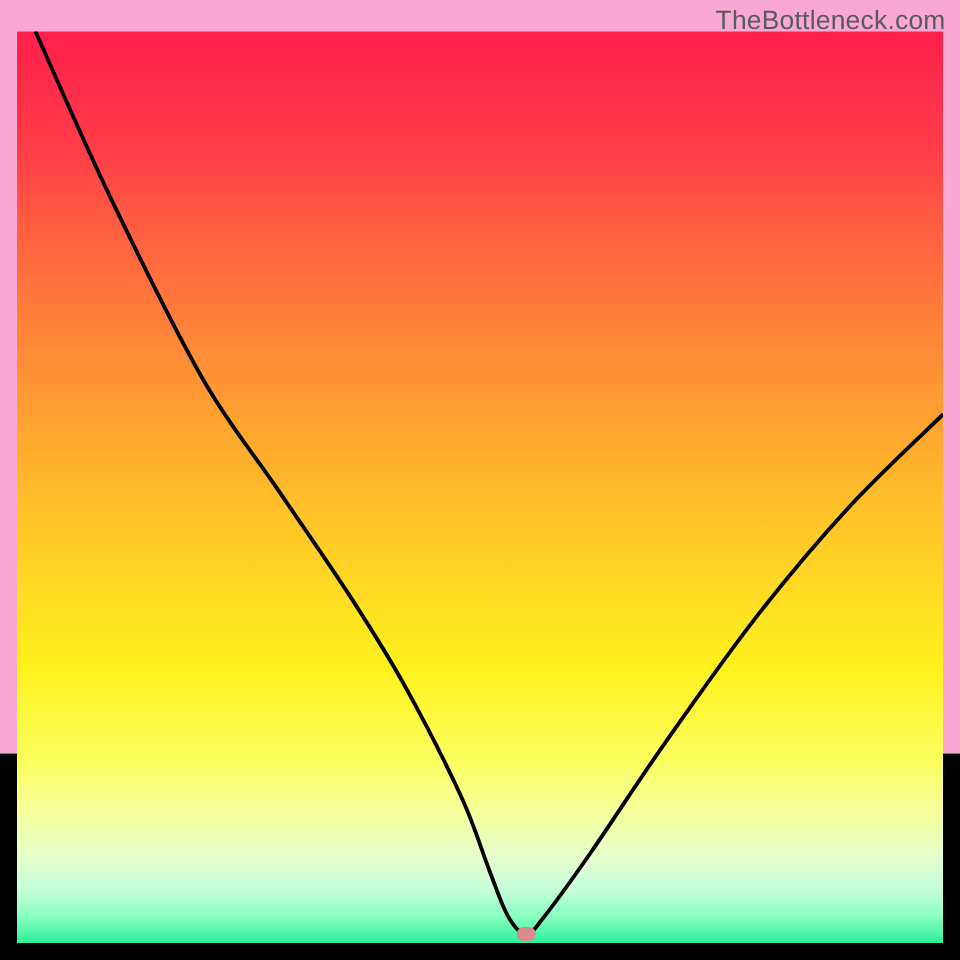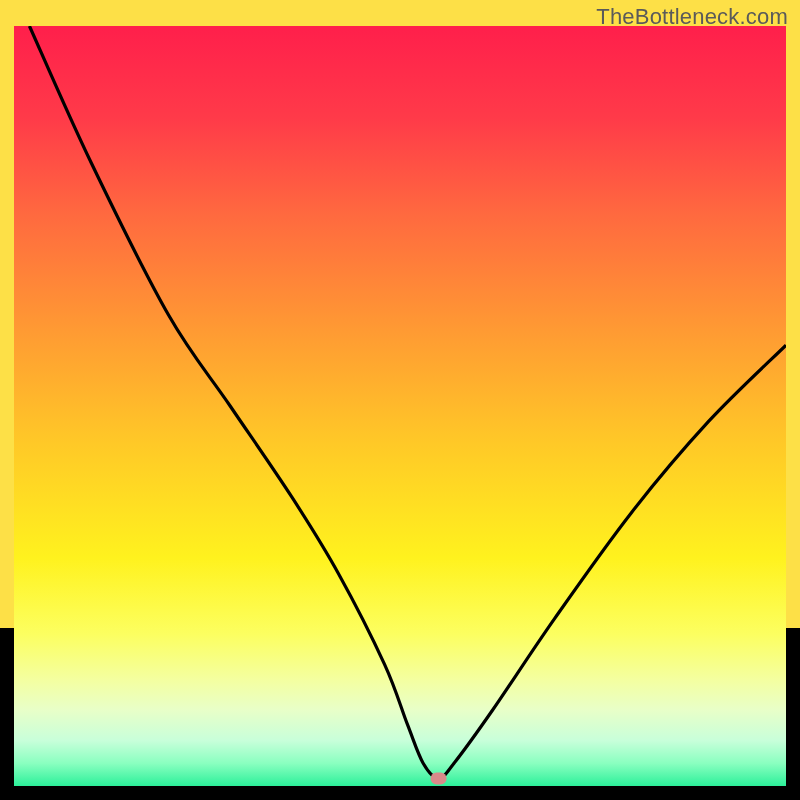--- a/index.html
+++ b/index.html
@@ -8,21 +8,21 @@
     width: 800px;
     height: 800px;
     background: #000;
     font-family: Arial, Helvetica, sans-serif;
     overflow: hidden;
   }
   .frame {
     width: 800px;
     height: 628px;
     position: relative;
-    background: #fde047;
+    background: #f9a8d4;
   }
   .watermark {
     position: absolute;
     top: 4px;
     right: 12px;
     color: #5a5a5a;
     font-size: 22px;
     font-weight: 400;
     letter-spacing: 0.2px;
     z-index: 20;

